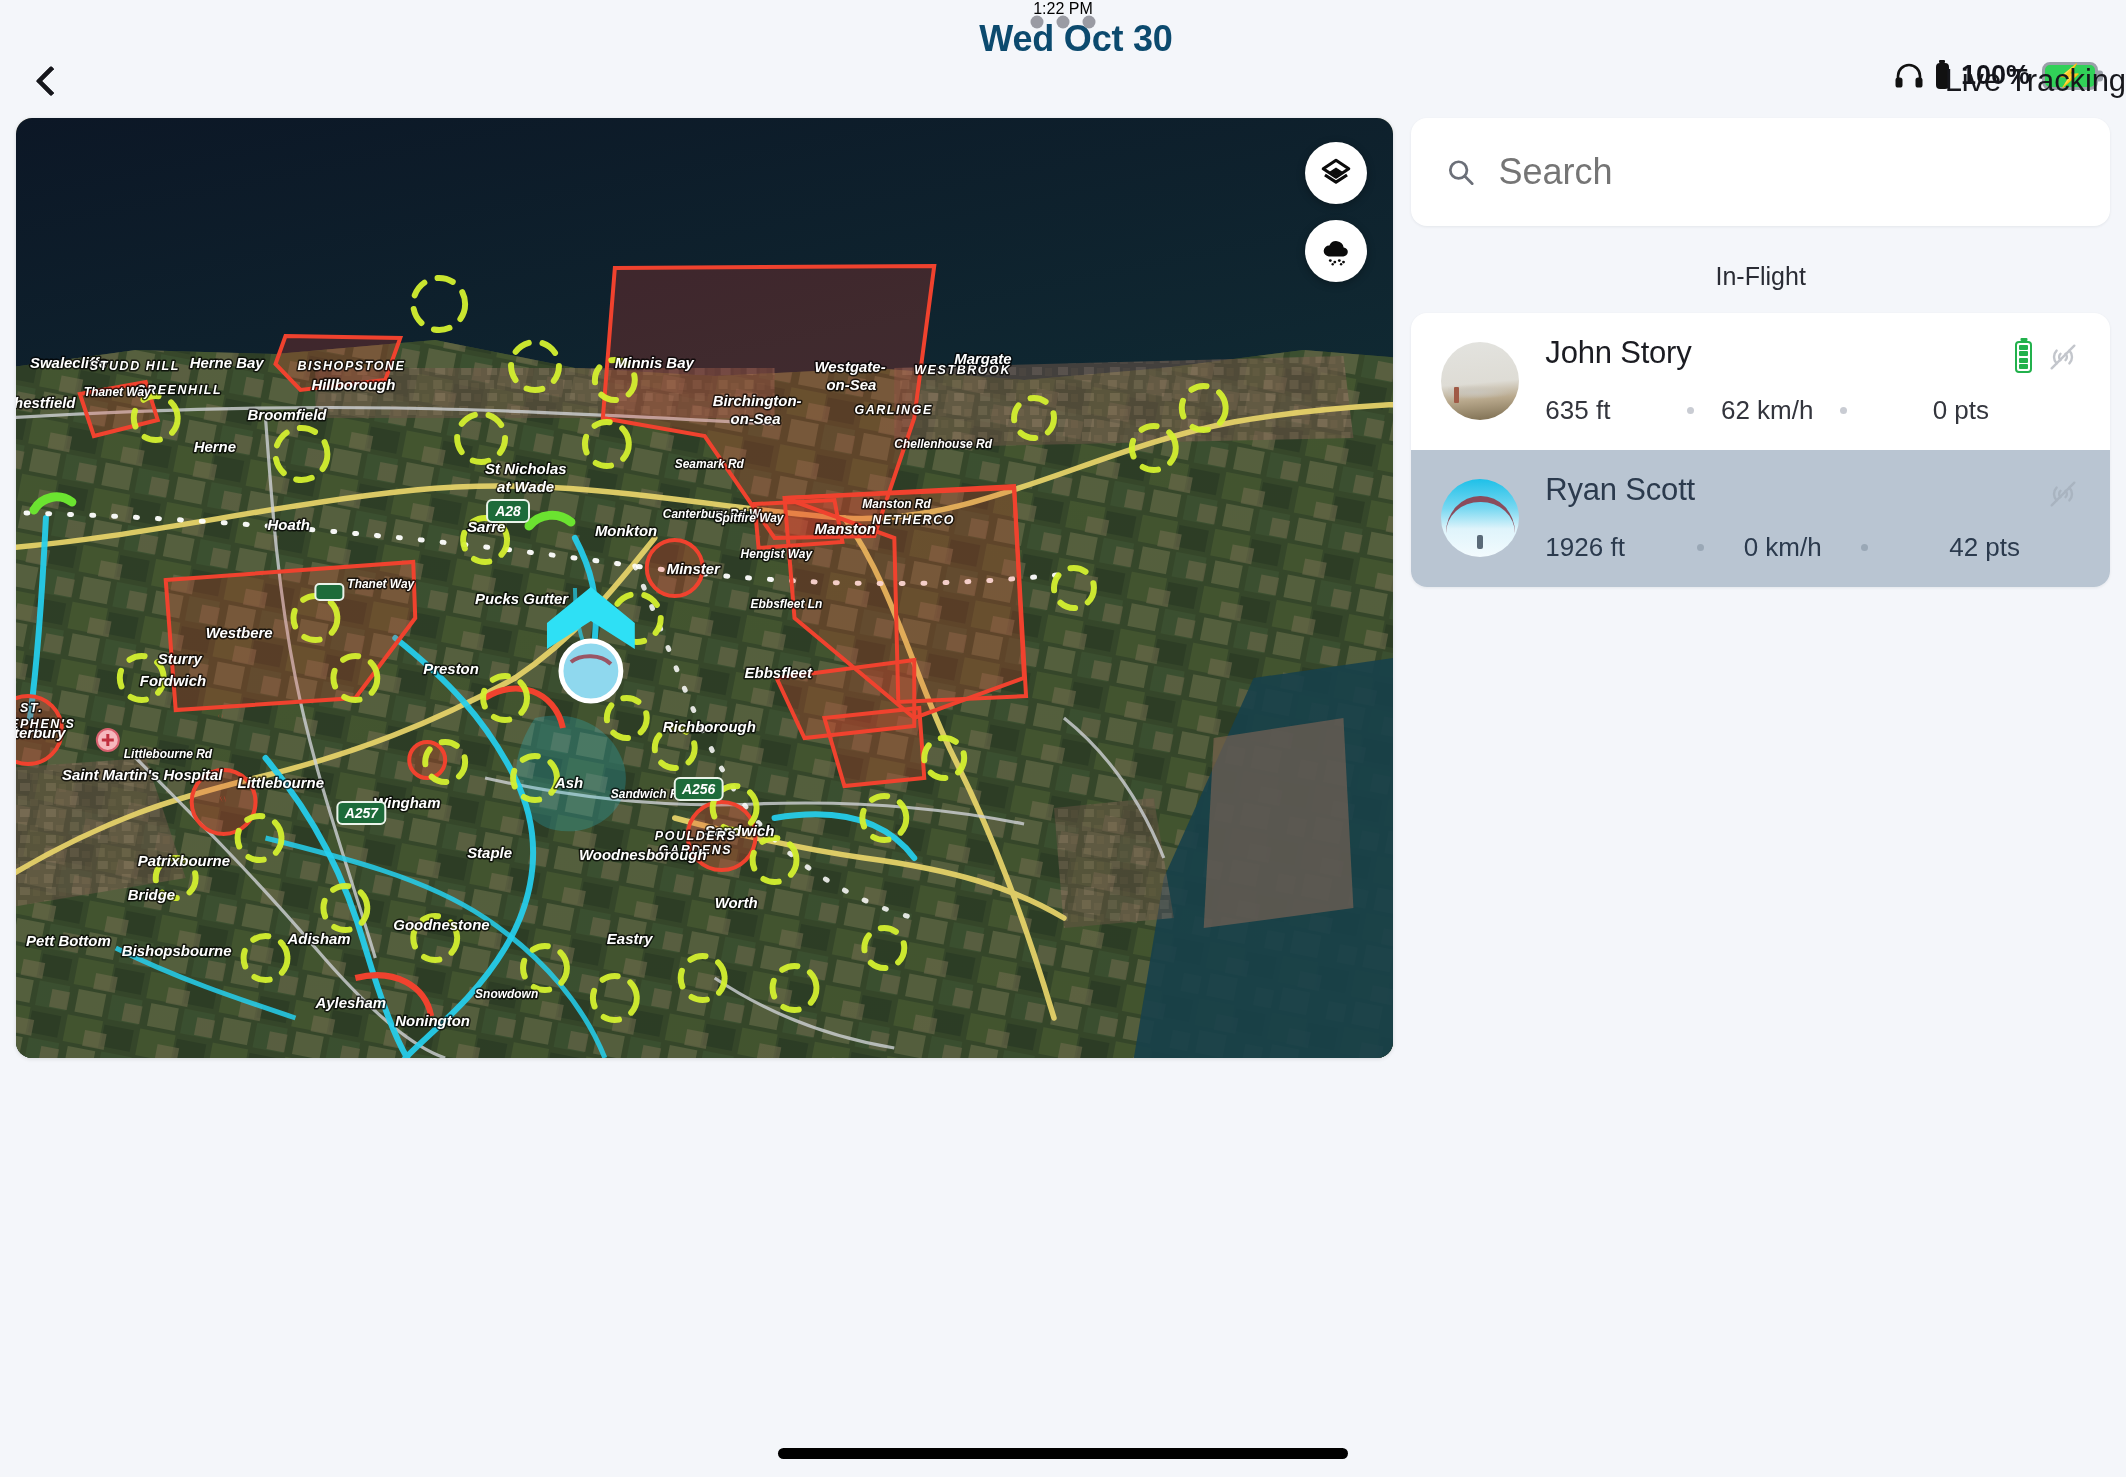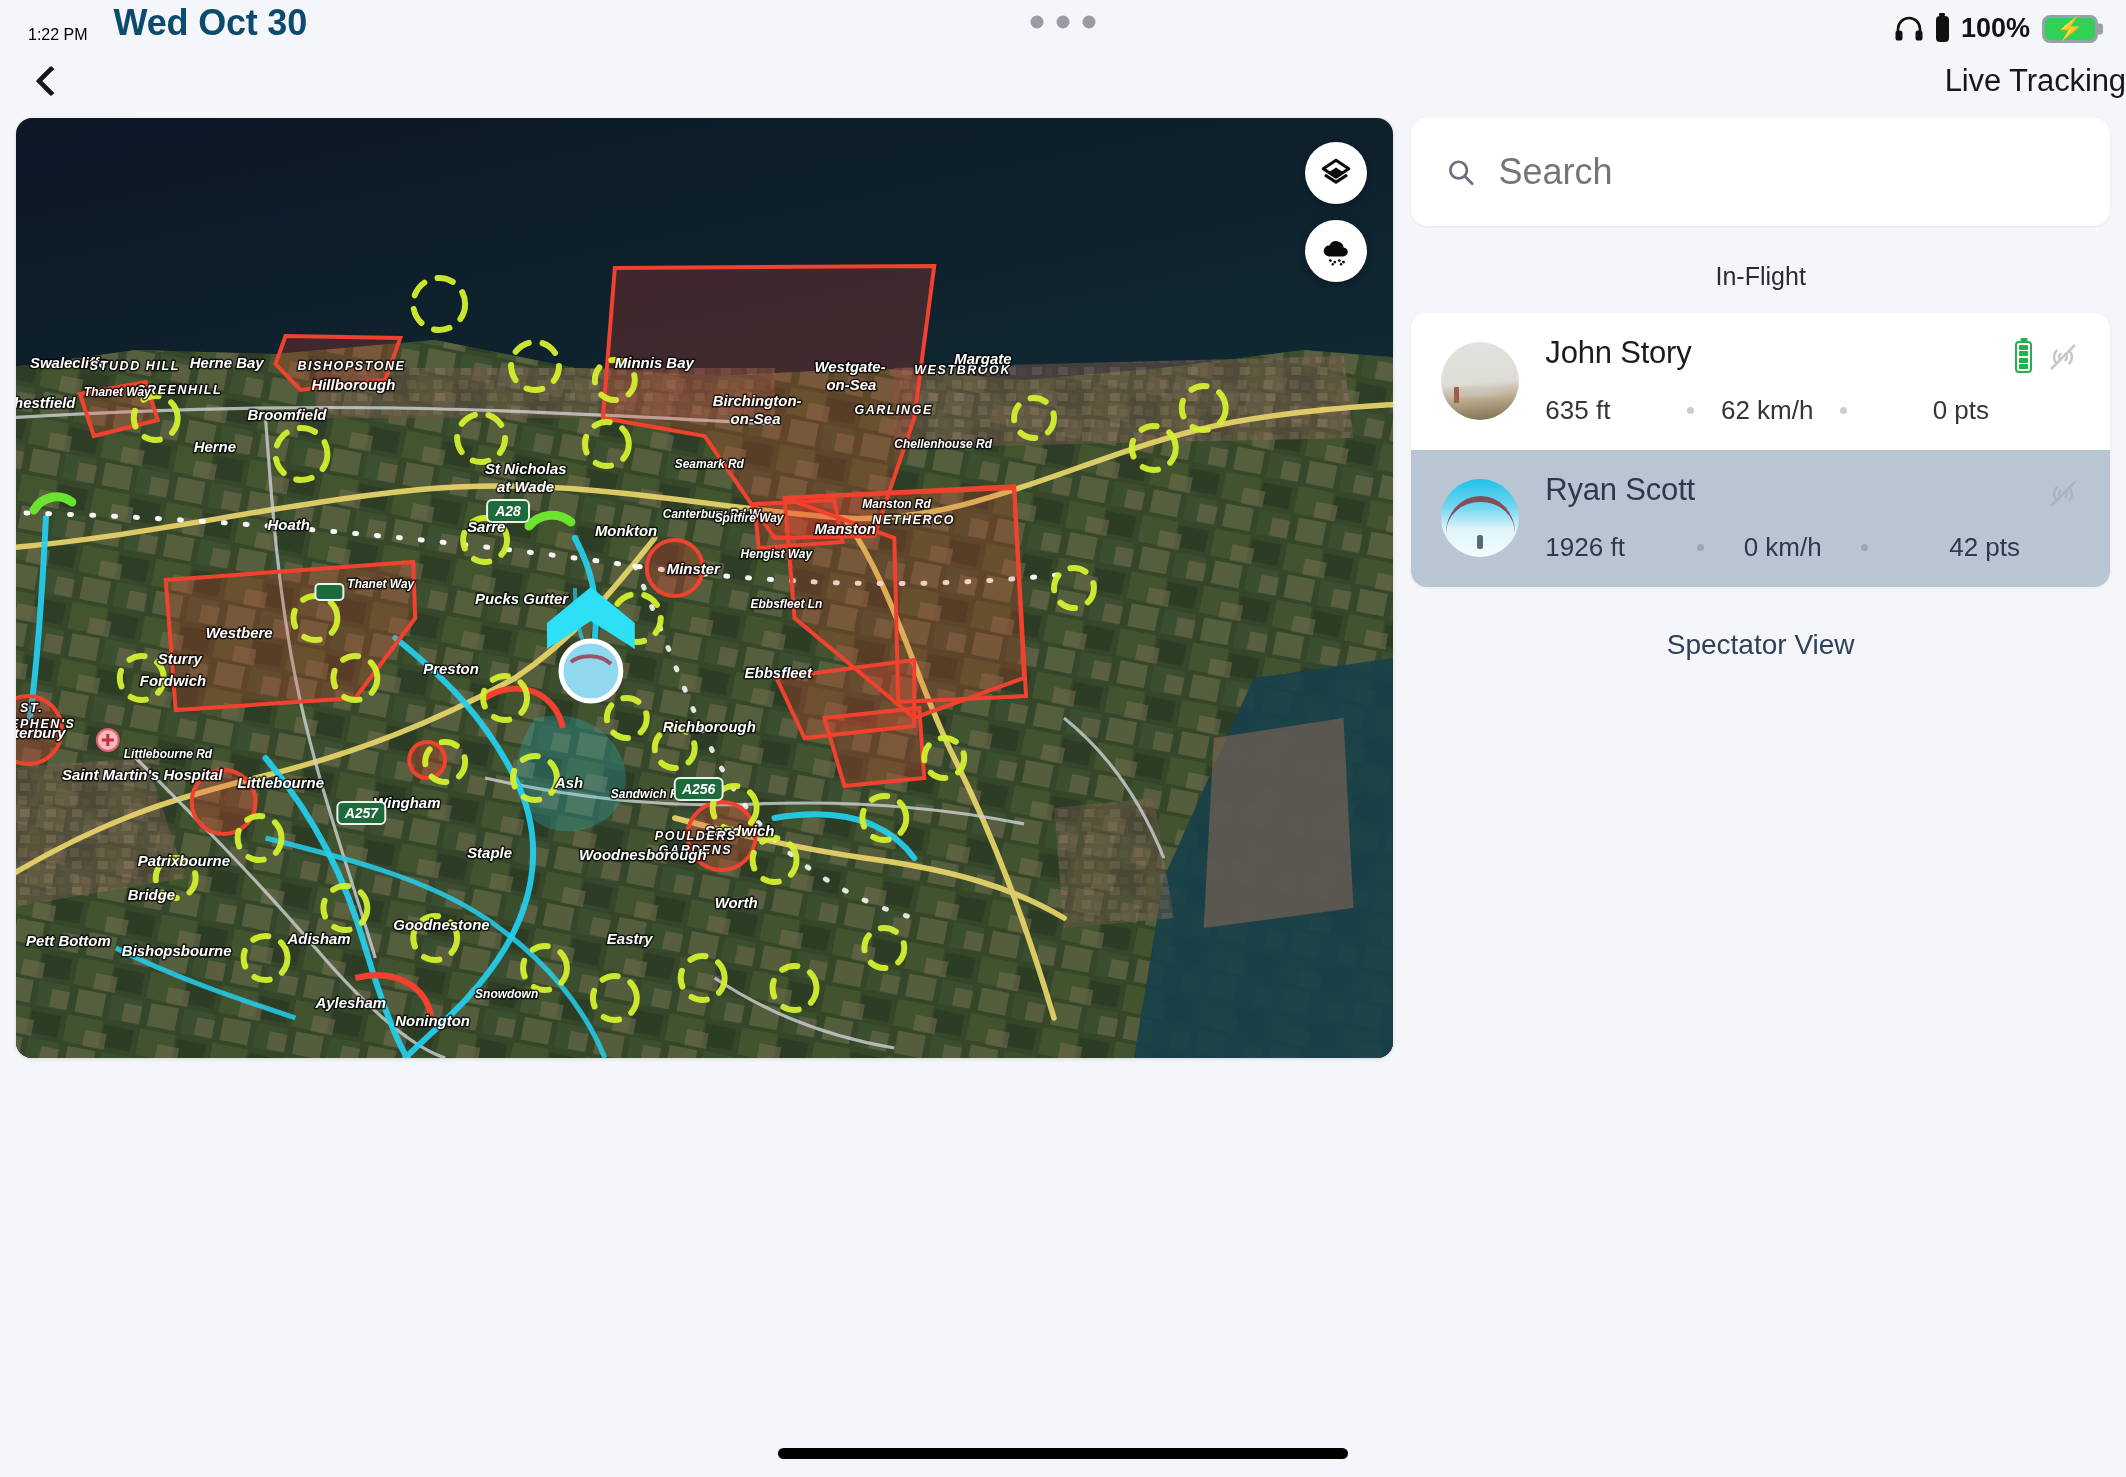--- a/index.html
+++ b/index.html
@@ -6,23 +6,24 @@
   html, body {
     width: 2126px; height: 1477px;
     background: #f4f6fa;
     font-family: "Liberation Sans", sans-serif;
     overflow: hidden;
   }
 
   
   .statusbar {
     height: 44px; width: 100%;
-    display: flex; align-items: flex-end;
+    display: flex; align-items: center;
     padding: 0 28px;
     position: relative;
+    flex-direction: column;
   }
   .sb-left { display: flex; align-items: baseline; gap: 26px; }
   .sb-date { font-size: 36px; font-weight: 600; color: #0c4a6e; letter-spacing: -0.2px; }
   .sb-dots {
     position: absolute; left: 50%; top: 50%; transform: translate(-50%,-50%);
     display: flex; gap: 13px;
   }
   .sb-dots i { width: 13px; height: 13px; border-radius: 50%; background: #9a9ba3; display: block; }
   .sb-right {
     margin-left: auto; display: flex; align-items: center; gap: 12px;
@@ -565,17 +566,16 @@
                 <path d="M13.8 9.8 a3 3 0 0 1 0 4.4"></path>
                 <path d="M4 20 L20 4"></path>
               </g>
             </svg>
           </div>
         </div>
       </div>
 
     </div>
 
-    <div class="spectator">Spectator View</div>
   </div>
 </div>
 
 <div class="home-ind"></div>
 
 </body></html>

